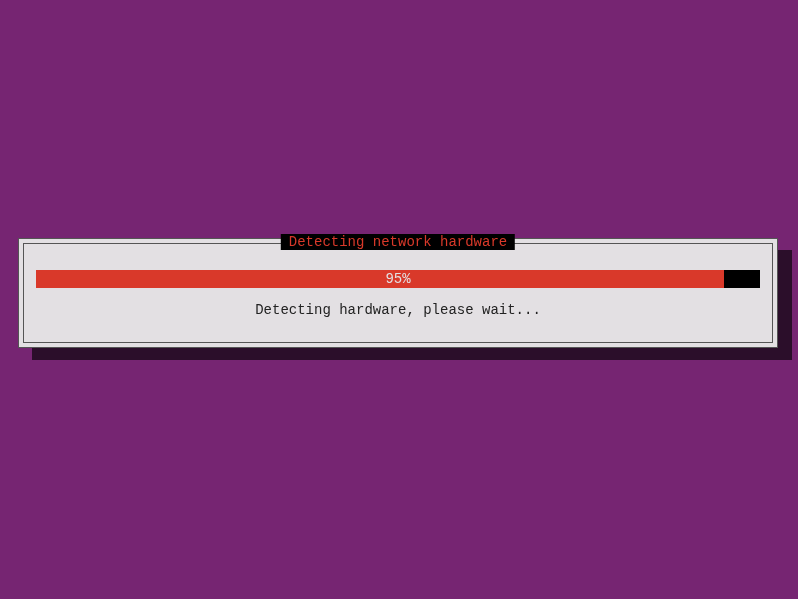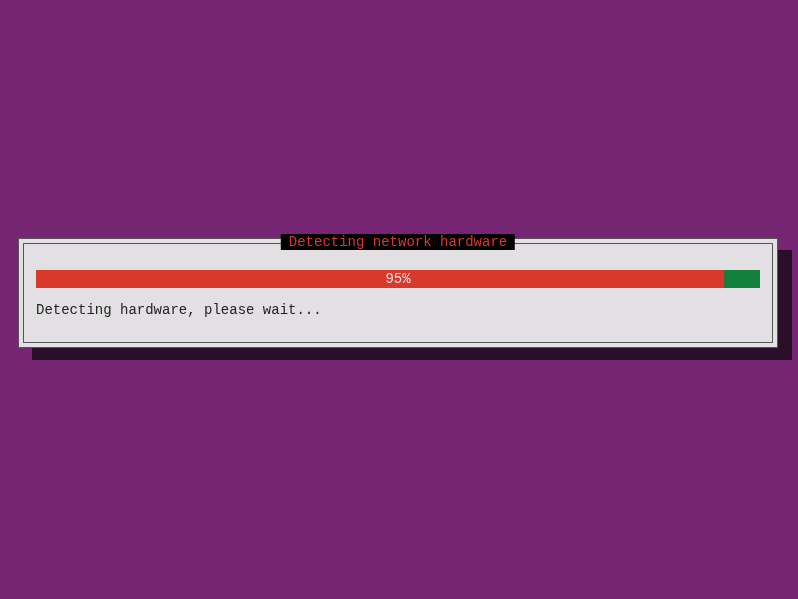--- a/index.html
+++ b/index.html
@@ -48,21 +48,21 @@
       transform: translateX(-50%);
       background: #000000;
       padding: 0 8px;
       color: #d9392a;
       font-weight: normal;
       white-space: pre;
     }
     .progress-container {
       width: 100%;
       height: 18px;
-      background: #15803d;
+      background: #000000;
       position: relative;
       margin-top: 6px;
     }
     .progress-fill {
       height: 100%;
       background: #d9392a;
       position: absolute;
       left: 0;
       top: 0;
     }
@@ -71,20 +71,21 @@
       width: 100%;
       text-align: center;
       color: #e3e0e3;
       top: 1px;
       left: 0;
       font-weight: normal;
     }
     .status-text {
       color: #222;
       margin-top: 14px;
+      text-align: center;
     }
   </style>
 </head>
 <body>
 
 <div class="dialog-shadow"></div>
 
 <div class="dialog">
   <div class="dialog-inner">
     <div class="dialog-title">Detecting network hardware</div>

